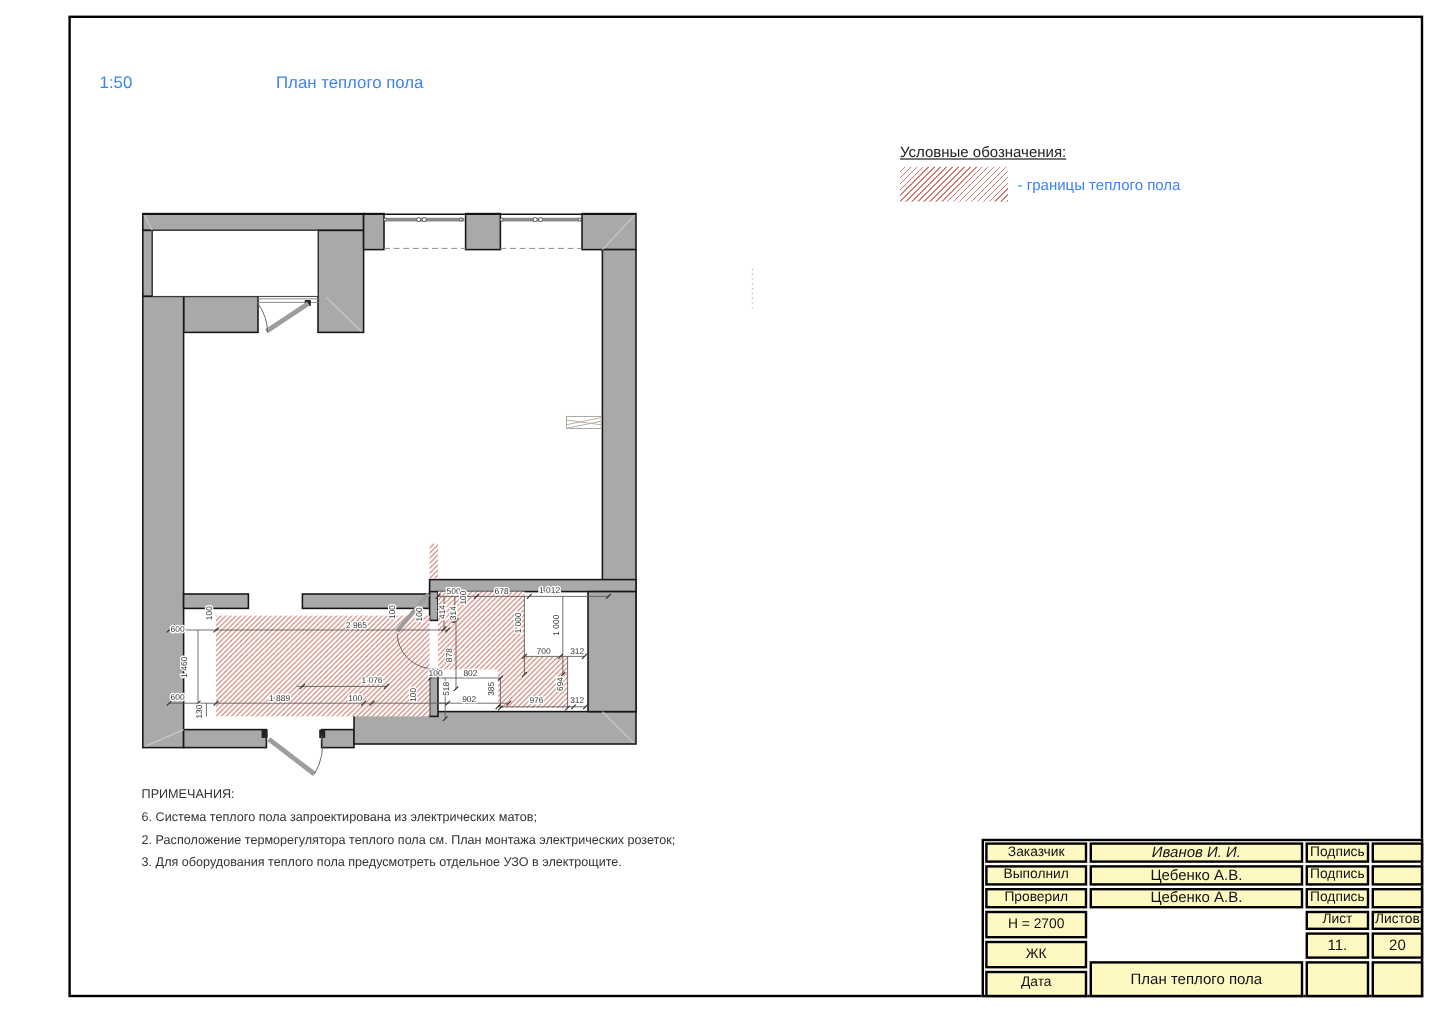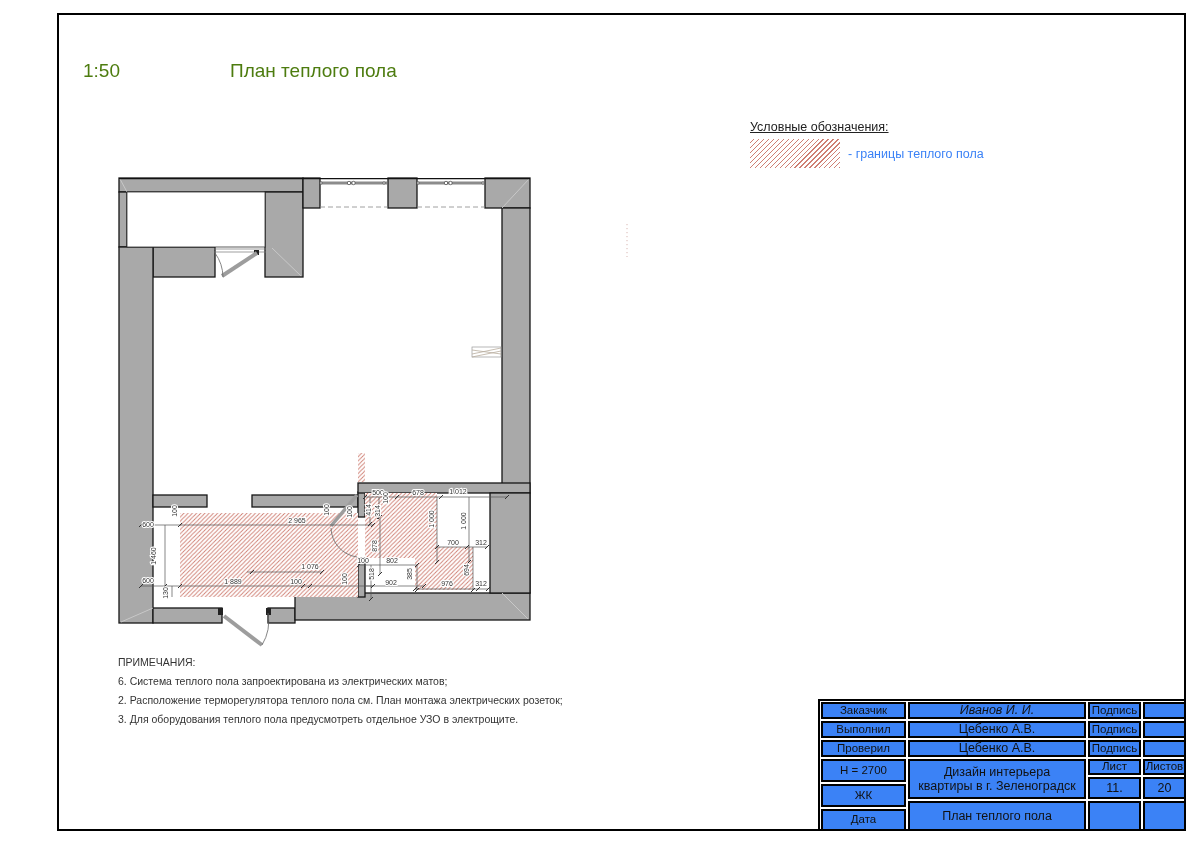--- a/index.html
+++ b/index.html
@@ -1,28 +1,28 @@
 <!DOCTYPE html>
 <html><head>
 <meta charset="utf-8">
 <style>
   html,body{margin:0;padding:0;background:#fff;}
   body{position:relative;width:1199px;height:848px;overflow:hidden;
        font-family:"Liberation Sans", sans-serif;color:#1a1a1a;}
   .abs{position:absolute;}
   .frame{left:57px;top:13px;width:1129px;height:818px;border:2px solid #000;box-sizing:border-box;}
-  .hdr{font-size:19px;color:#4d7c0f;}
+  .hdr{font-size:14px;color:#3b82f6;}
   .legend-title{font-size:12.5px;text-decoration:underline;color:#222;}
   .legend-item{font-size:12.5px;color:#3b82f6;}
   .swatch{left:750px;top:139px;width:90px;height:29px;
      background:repeating-linear-gradient(135deg,#fff 0 2.6px,#cf7f73 2.6px 3.5px);}
   .notes-h{font-size:10.5px;color:#333;}
   .note{font-size:10.5px;color:#333;}
   .tb{left:818px;top:699px;width:368px;height:132px;border:2px solid #000;box-sizing:border-box;background:#fff;}
-  .cell{position:absolute;border:2px solid #000;background:#3b82f6;box-sizing:border-box;
+  .cell{position:absolute;border:2px solid #000;background:#fef9c3;box-sizing:border-box;
         display:flex;align-items:center;justify-content:center;text-align:center;
         font-size:11.5px;color:#111;line-height:1.15;overflow:hidden;}
   .cell.val{font-size:12.5px;}
   svg text.dim{font-size:7px;fill:#333;text-anchor:middle;
         stroke:#fff;stroke-width:2.2px;paint-order:stroke;}
 </style>
 </head>
 <body>
 
 <div class="abs frame"></div>
@@ -173,21 +173,20 @@
 
   <div class="cell" style="left:1px;top:39px;width:85px;height:17px;">Проверил</div>
   <div class="cell val" style="left:88px;top:39px;width:178px;height:17px;">Цебенко А.В.</div>
   <div class="cell" style="left:268px;top:39px;width:53px;height:17px;">Подпись</div>
   <div class="cell" style="left:323px;top:39px;width:43px;height:17px;"></div>
 
   <div class="cell" style="left:1px;top:58px;width:85px;height:23px;">H = 2700</div>
   <div class="cell" style="left:1px;top:83px;width:85px;height:23px;">ЖК</div>
   <div class="cell" style="left:1px;top:108px;width:85px;height:22px;">Дата</div>
 
-  <div class="cell val" style="left:88px;top:58px;width:178px;height:40px;padding:0 6px;">Дизайн интерьера квартиры в г. Зеленоградск</div>
   <div class="cell val" style="left:88px;top:100px;width:178px;height:30px;">План теплого пола</div>
 
   <div class="cell" style="left:268px;top:58px;width:53px;height:16px;">Лист</div>
   <div class="cell" style="left:323px;top:58px;width:43px;height:16px;">Листов</div>
   <div class="cell val" style="left:268px;top:76px;width:53px;height:22px;">11.</div>
   <div class="cell val" style="left:323px;top:76px;width:43px;height:22px;">20</div>
   <div class="cell" style="left:268px;top:100px;width:53px;height:30px;"></div>
   <div class="cell" style="left:323px;top:100px;width:43px;height:30px;"></div>
 </div>
 

